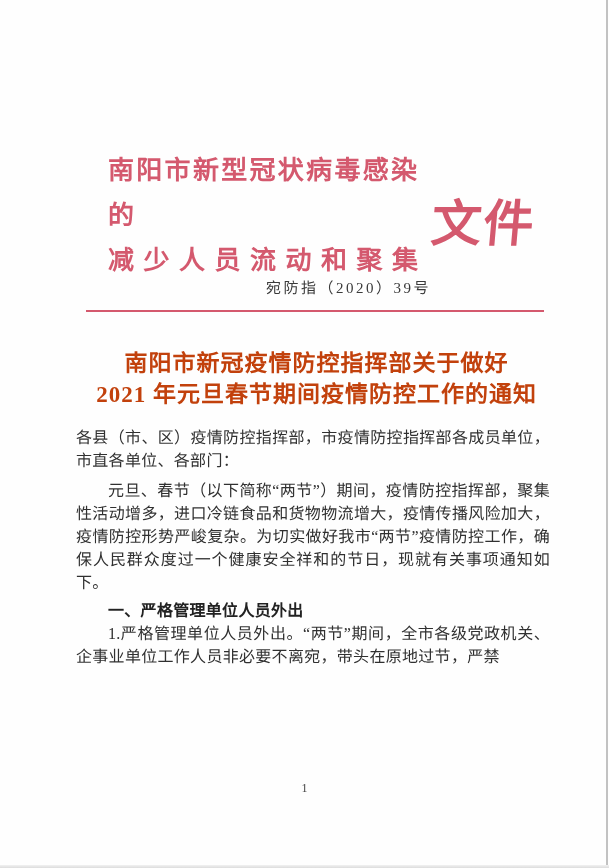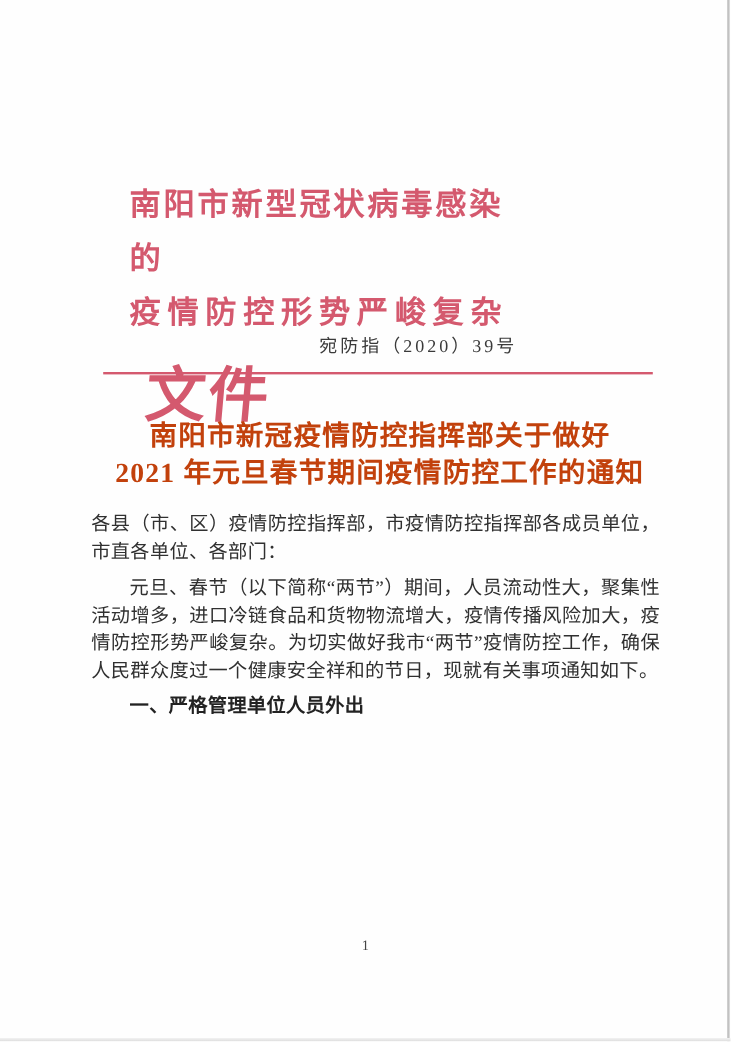--- a/index.html
+++ b/index.html
@@ -17,23 +17,22 @@
     background:#adadad;opacity:.75;
   }
   .scan-edge-bottom{
     position:absolute;left:0;bottom:0;width:100%;height:3px;
     background:linear-gradient(#f2f2f2,#dcdcdc);
   }
 
   
   .letterhead{
     position:absolute;top:148px;left:108px;
-    display:flex;align-items:flex-start;
+    display:flex;align-items:center;
     color:var(--accent,#d4596e);
-    flex-direction:column;
   }
   .lh-main{
     width:310px;
     font-weight:bold;
     font-size:26px;
     line-height:45px;
     letter-spacing:1px;
     text-align:justify;
   }
   .lh-line2{
@@ -105,37 +104,38 @@
   }
 </style>
 </head>
 <body>
 
 <div class="canvas">
 
   <header class="letterhead">
     <div class="lh-main">
       <div class="lh-line1">南阳市新型冠状病毒感染的</div>
-      <div class="lh-line2">疫情防控形势严峻复杂</div>
+      <div class="lh-line2">减少人员流动和聚集</div>
     </div>
     <div class="lh-suffix">文件</div>
   </header>
 
   <div class="doc-number">宛防指（2020）39号</div>
 
   <div class="red-rule"></div>
 
   <h1 class="doc-title">
     <span>南阳市新冠疫情防控指挥部关于做好</span><br>
     <span>2021 年元旦春节期间疫情防控工作的通知</span>
   </h1>
 
   <div class="doc-body">
     <p class="salutation">各县（市、区）疫情防控指挥部，市疫情防控指挥部各成员单位，市直各单位、各部门：</p>
-    <p class="para-indent para-gap">元旦、春节（以下简称“两节”）期间，人员流动性大，聚集性活动增多，进口冷链食品和货物物流增大，疫情传播风险加大，疫情防控形势严峻复杂。为切实做好我市“两节”疫情防控工作，确保人民群众度过一个健康安全祥和的节日，现就有关事项通知如下。</p>
+    <p class="para-indent para-gap">元旦、春节（以下简称“两节”）期间，疫情防控指挥部，聚集性活动增多，进口冷链食品和货物物流增大，疫情传播风险加大，疫情防控形势严峻复杂。为切实做好我市“两节”疫情防控工作，确保人民群众度过一个健康安全祥和的节日，现就有关事项通知如下。</p>
     <p class="section-heading">一、严格管理单位人员外出</p>
+    <p class="para-indent">1.严格管理单位人员外出。“两节”期间，全市各级党政机关、企事业单位工作人员非必要不离宛，带头在原地过节，严禁</p>
   </div>
 
   <div class="page-number">1</div>
 
   <div class="scan-edge-right"></div>
   <div class="scan-edge-bottom"></div>
 </div>
 
 </body></html>

